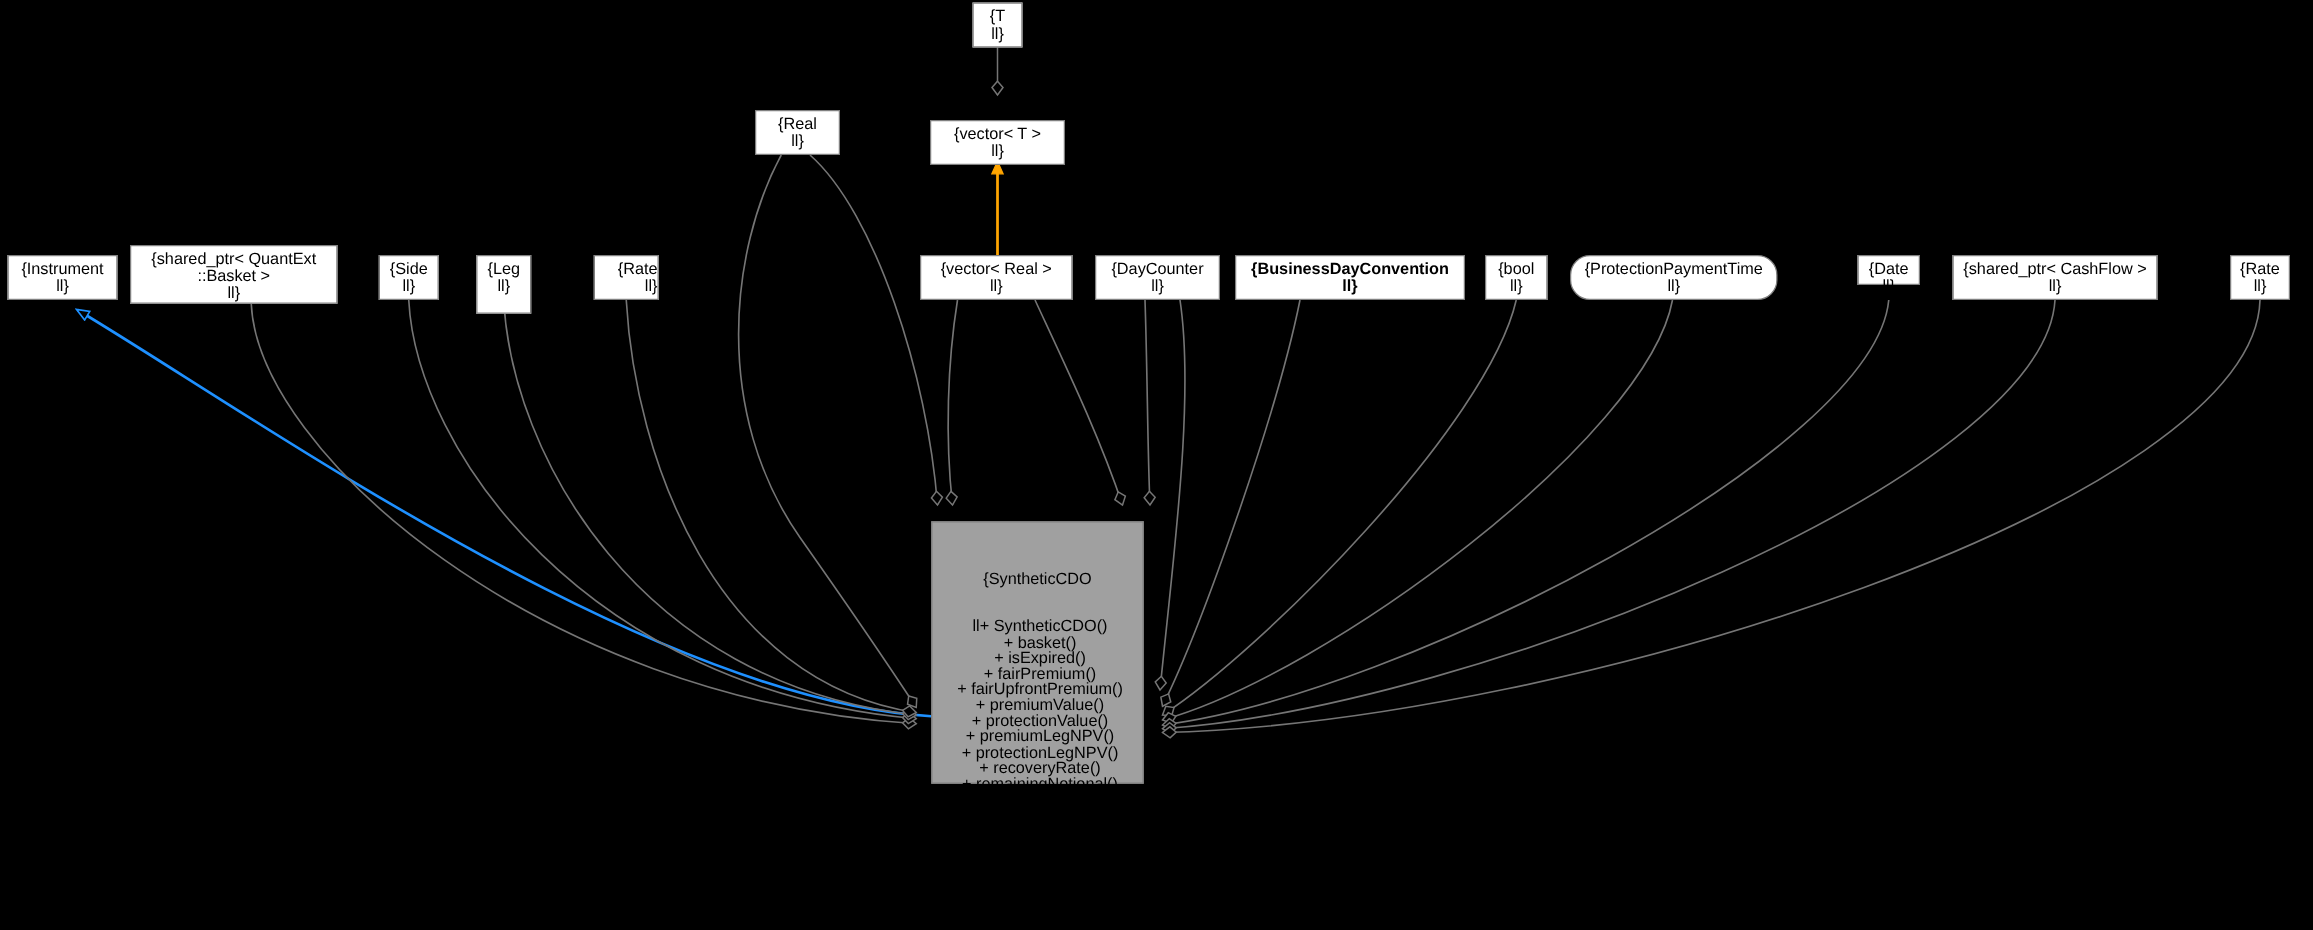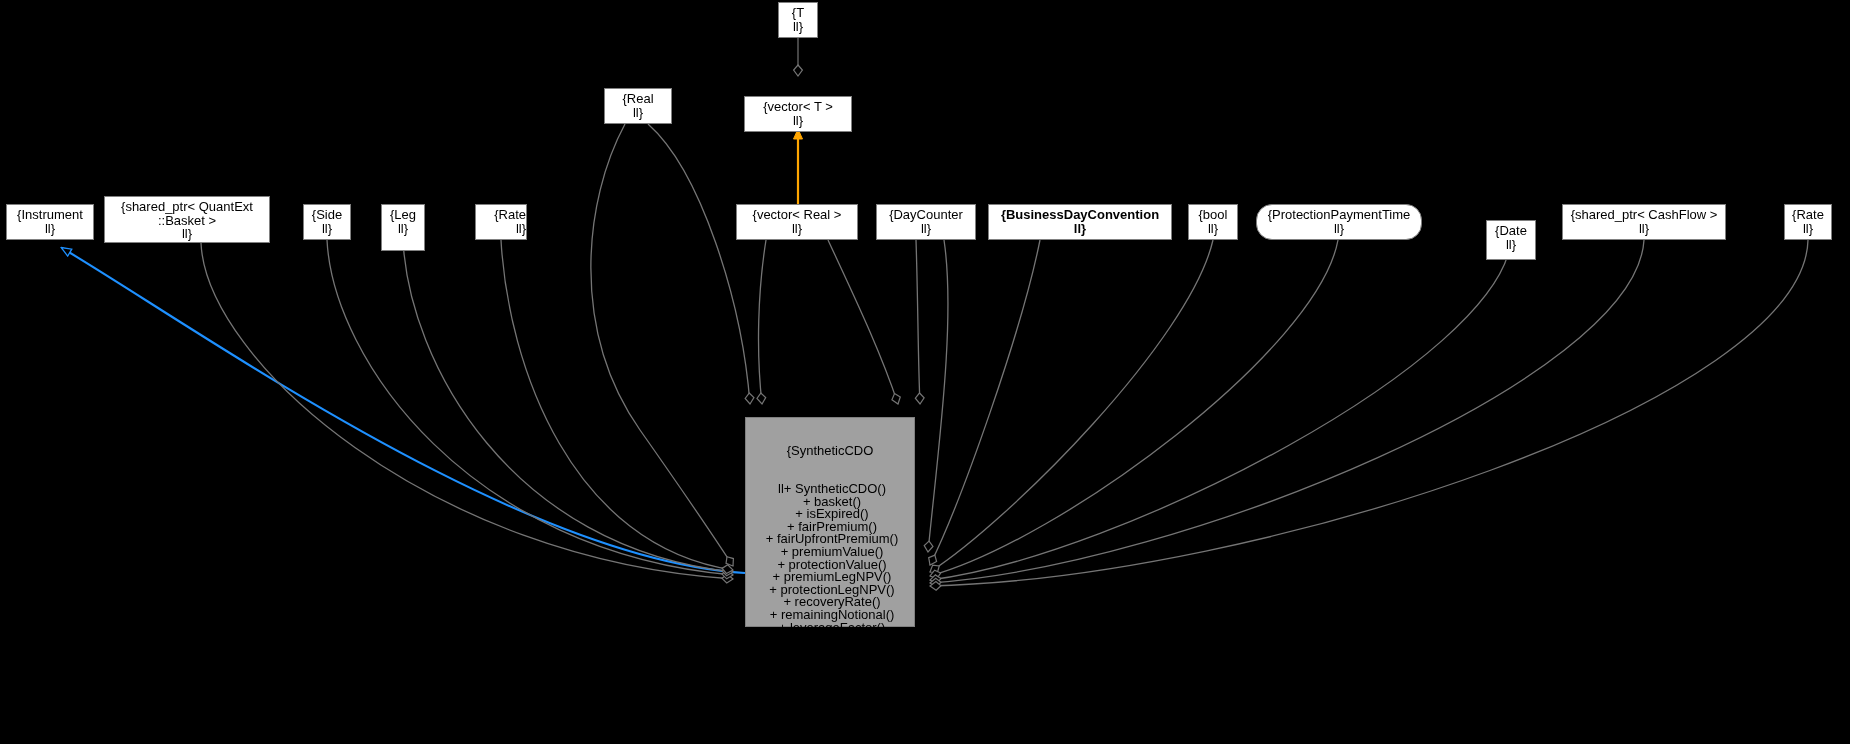--- a/index.html
+++ b/index.html
@@ -30,21 +30,21 @@
     font-size: 13px;
     line-height: 13.5px;
     text-align: center;
     padding-top: 3px;
     white-space: pre;
     letter-spacing: 0px;
   }
   .node.main-node {
     background: #a0a0a0;
     text-align: left;
-    padding: 0;
+    padding: 12px;
     line-height: 12.6px;
     font-size: 13px;
   }
   .main-title {
     display: block;
     text-align: center;
     padding-top: 2px;
     white-space: pre;
   }
   .main-members {
@@ -182,21 +182,21 @@
 
   <div class="node" style="left:988px; top:204px; width:184px; height:36px;font-weight:bold;">{BusinessDayConvention
 ll}</div>
 
   <div class="node" style="left:1188px; top:204px; width:50px; height:36px;">{bool
 ll}</div>
 
   <div class="node" style="left:1256px; top:204px; width:166px; height:36px;border-radius:16px;">{ProtectionPaymentTime
 ll}</div>
 
-  <div class="node" style="left:1486px; top:220px; width:50px; height:40px;text-align:center;">{Date
+  <div class="node" style="left:1486px; top:204px; width:50px; height:24px;text-align:center;">{Date
 ll}</div>
 
   <div class="node" style="left:1562px; top:204px; width:164px; height:36px;">{shared_ptr&lt; CashFlow &gt;
 ll}</div>
 
   <div class="node" style="left:1784px; top:204px; width:48px; height:36px;">{Rate
 ll}</div>
 
   <div class="node main-node" style="left:745px; top:417px; width:170px; height:210px;">
     <span class="main-title">{SyntheticCDO</span>

